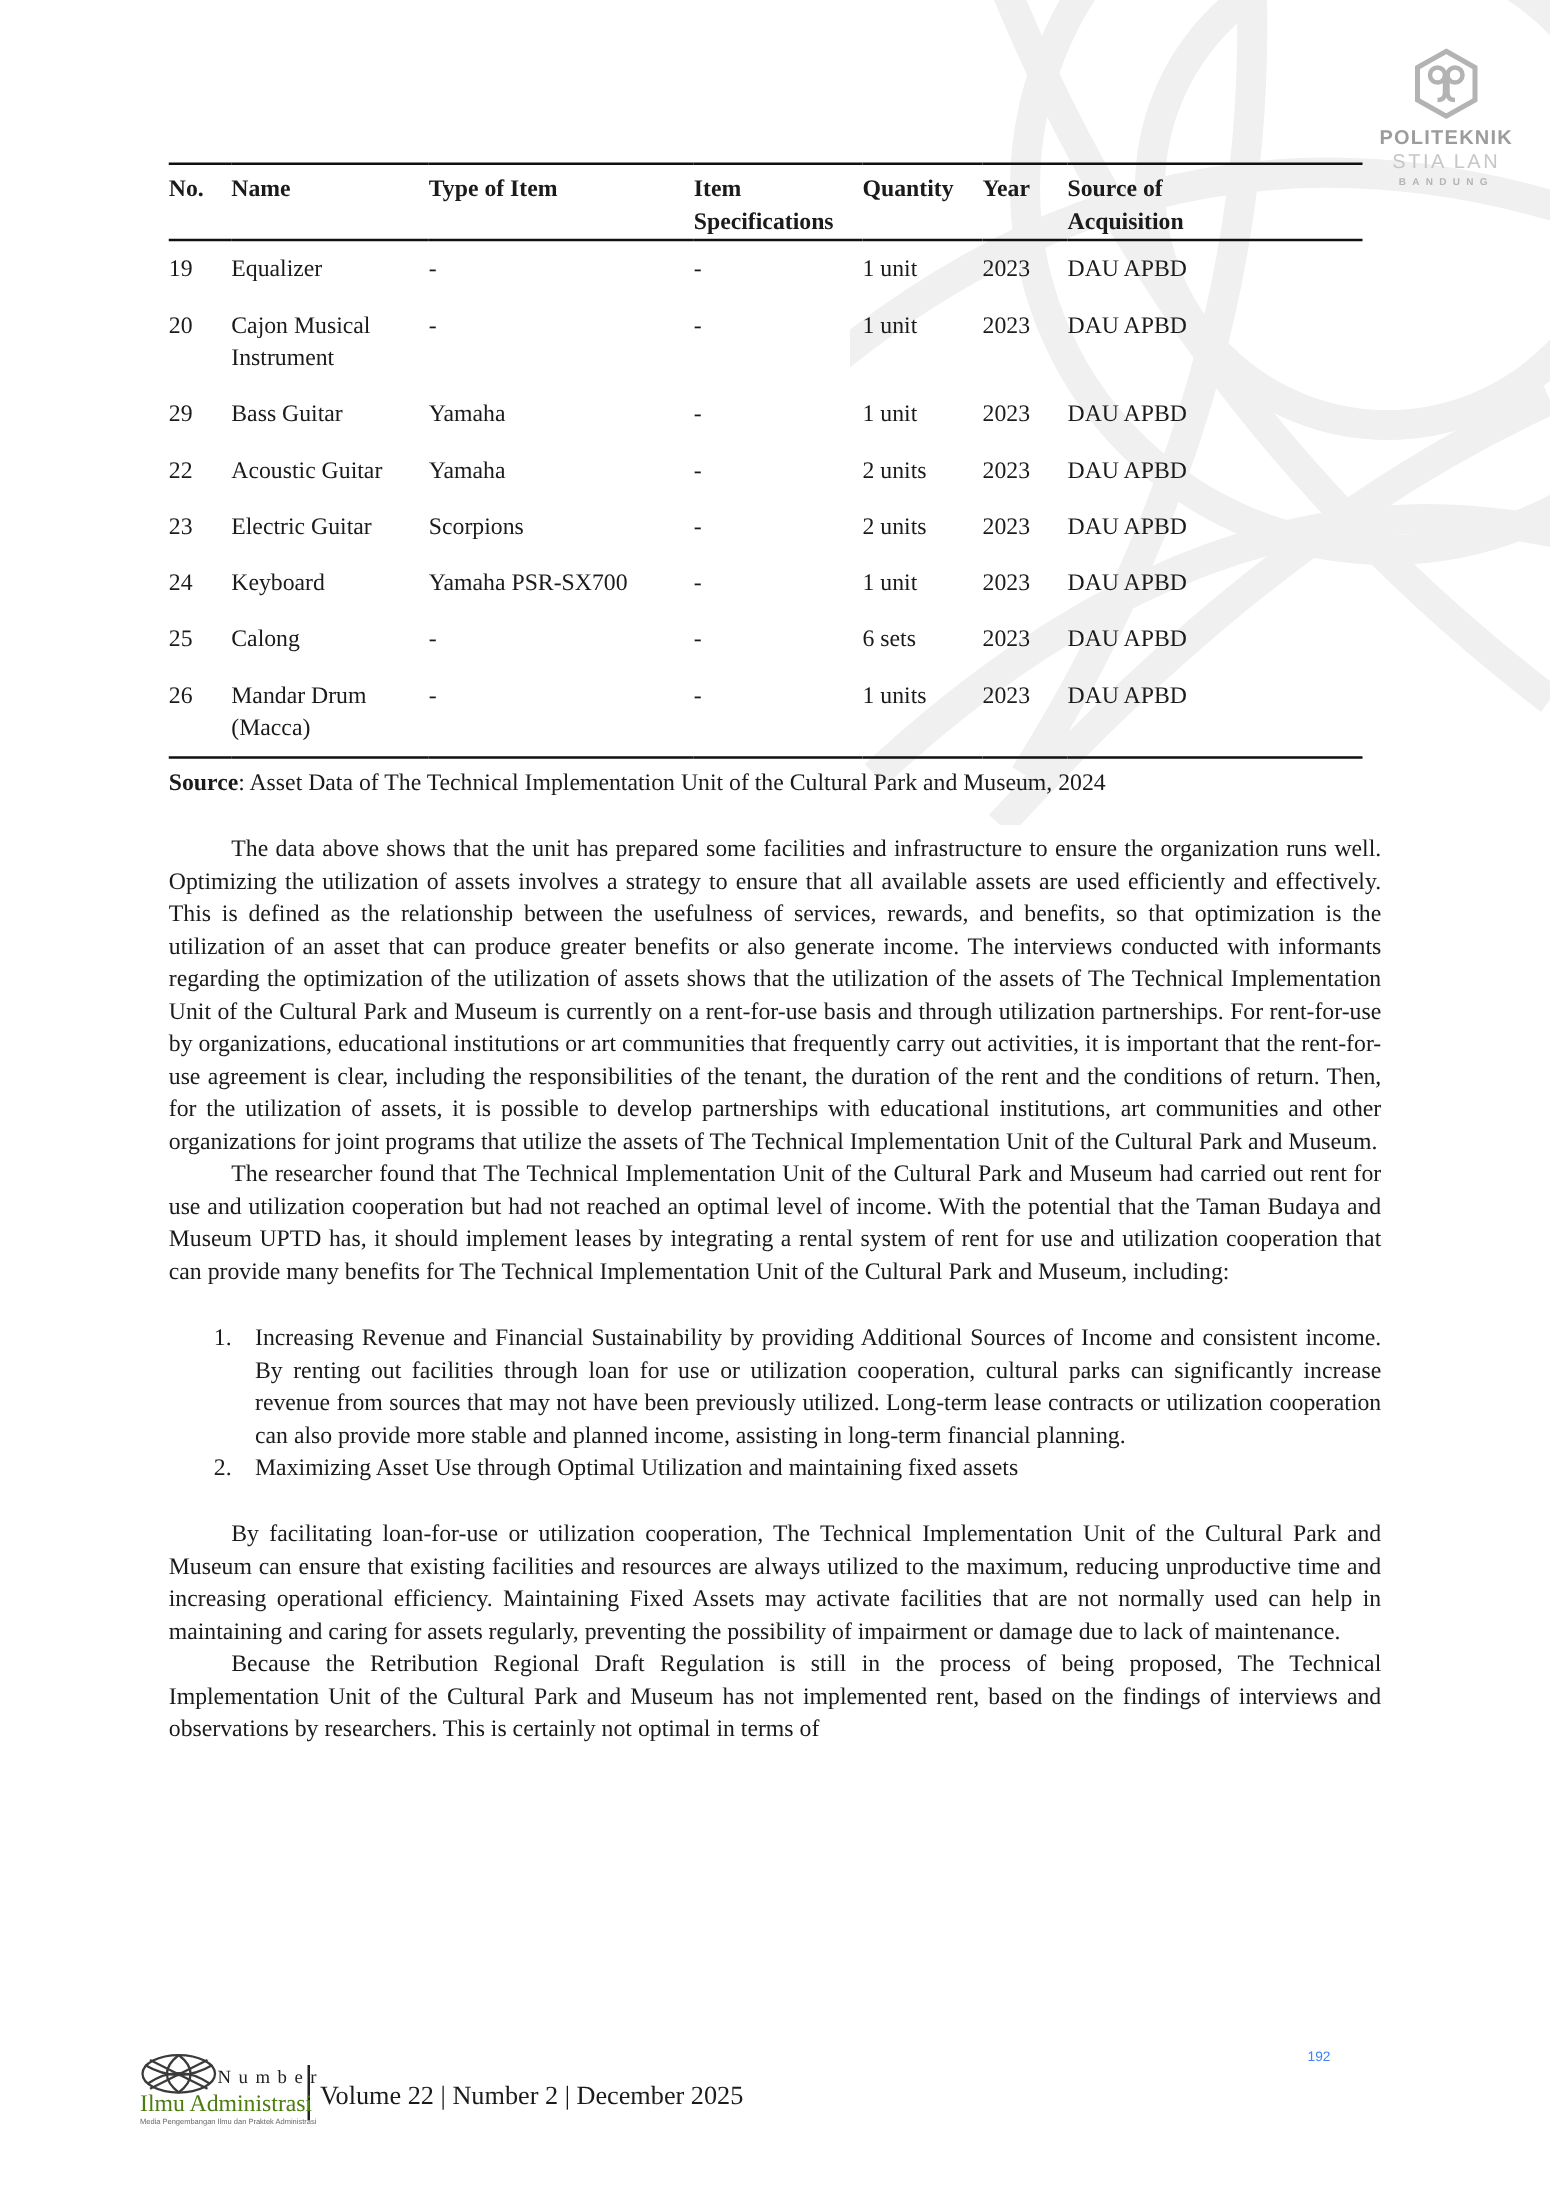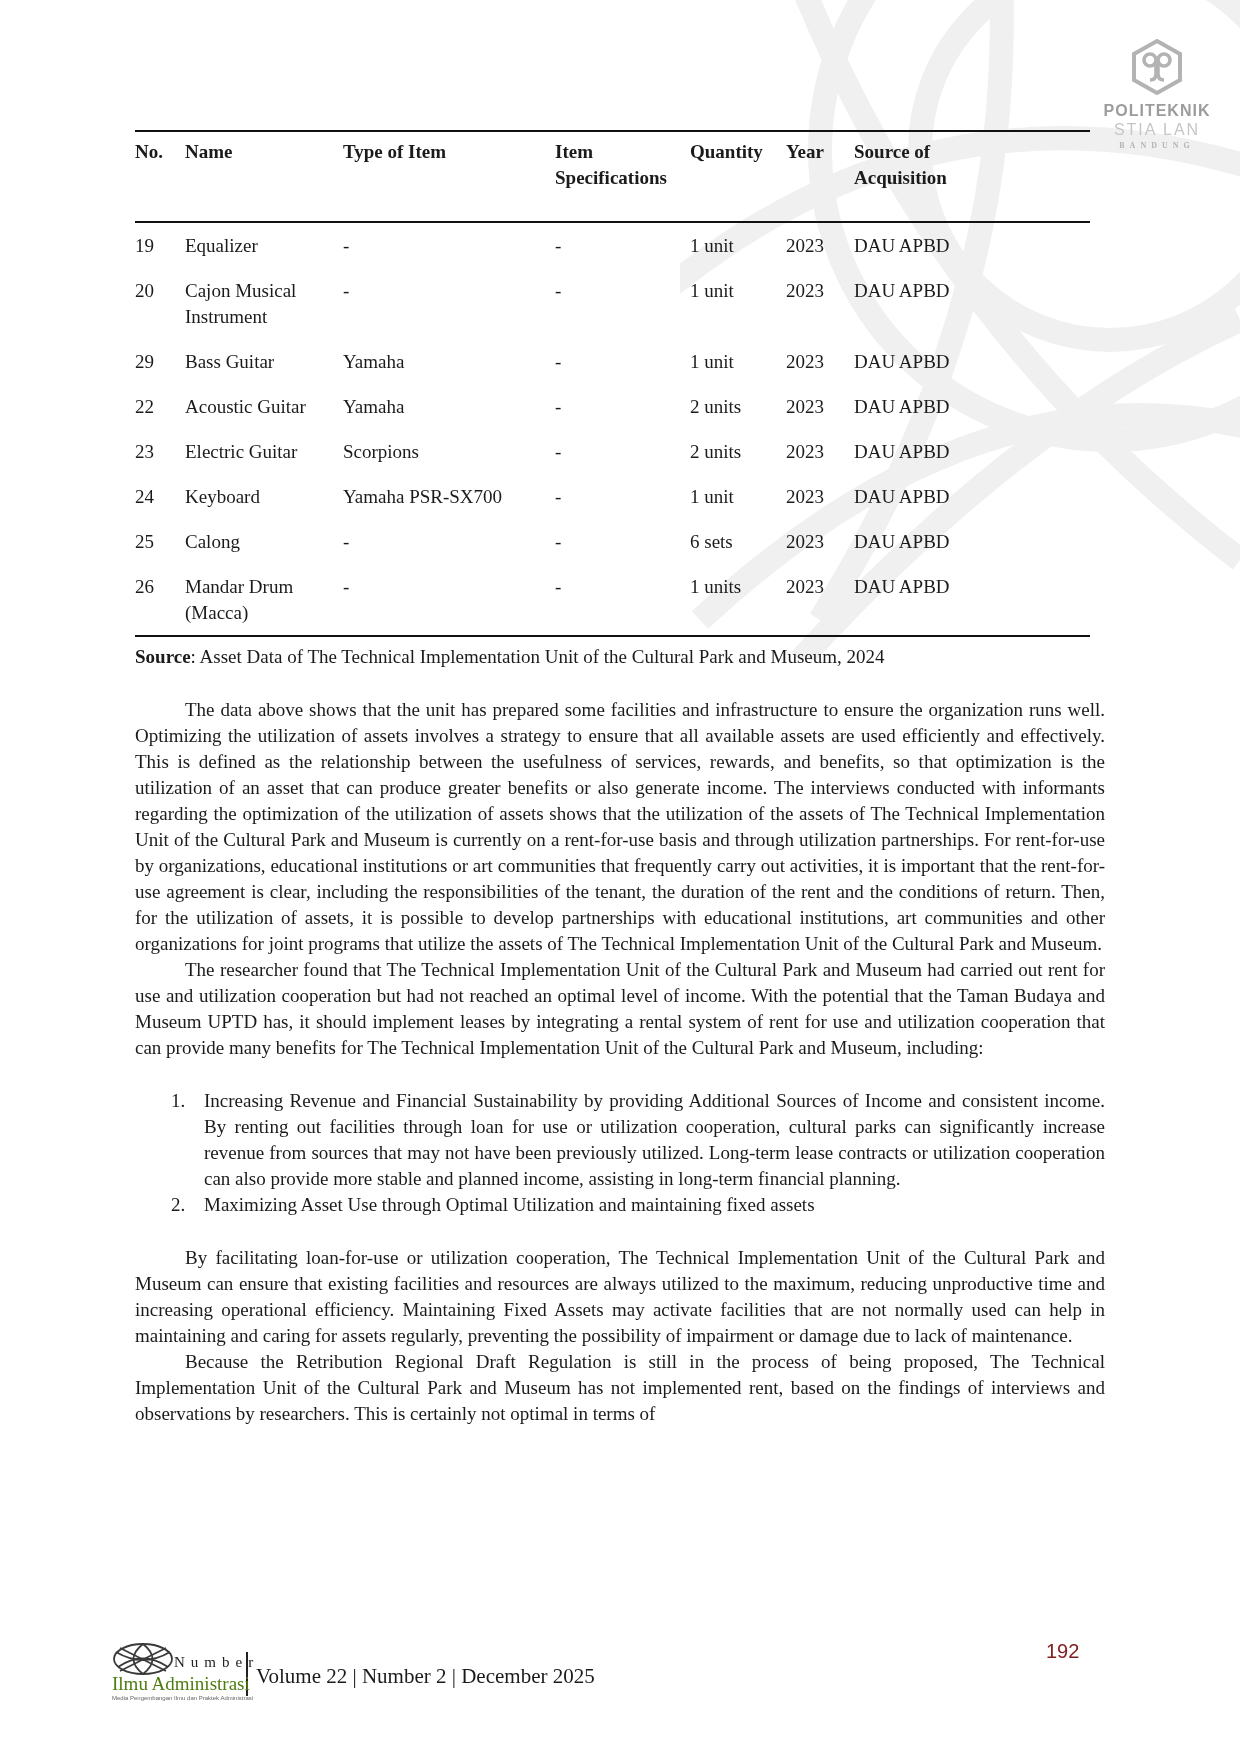--- a/index.html
+++ b/index.html
@@ -26,21 +26,21 @@
   .politeknik {
     position: absolute;
     top: 38px;
     left: 1098px;
     width: 118px;
     text-align: center;
   }
   .politeknik .hex { display: block; margin: 0 auto 6px auto; }
   .pol-line1 { font-family: "Liberation Sans", sans-serif; font-size: 16px; font-weight: 700; color: #9c9c9c; letter-spacing: 1px; }
   .pol-line2 { font-family: "Liberation Sans", sans-serif; font-size: 16px; font-weight: 400; color: #c6c6c6; letter-spacing: 2px; margin-top: 1px; }
-  .pol-line3 { font-family: Liberation Serif, serif; font-size: 8px; font-weight: 700; color: #b4b4b4; letter-spacing: 5px; margin-top: 2px; }
+  .pol-line3 { font-family: Liberation Sans, sans-serif; font-size: 8px; font-weight: 700; color: #b4b4b4; letter-spacing: 5px; margin-top: 2px; }
   
   .content {
     position: absolute;
     left: 135px;
     top: 130px;
     width: 970px;
     font-size: 19px;
     line-height: 26px;
   }
   
@@ -49,21 +49,21 @@
     border-collapse: collapse;
     border-top: 2px solid #111;
     border-bottom: 2px solid #111;
     font-size: 19px;
     line-height: 26px;
   }
   table.assets th {
     text-align: left;
     font-weight: 700;
     vertical-align: top;
-    padding: 7px 8px 30px 0;
+    padding: 7px 8px 0 0;
     border-bottom: 2px solid #111;
   }
   table.assets th .narrow { display: inline-block; max-width: 108px; }
   table.assets td {
     text-align: left;
     vertical-align: top;
     padding: 10px 8px 9px 0;
   }
   
   .source-line { margin-top: 7px; font-size: 19px; }
@@ -108,22 +108,22 @@
     margin: 10px 8px 0 0; flex: 0 0 2px;
   }
   .issue-info {
     font-size: 21px; color: #1b1b1b; margin-top: 22px; white-space: nowrap;
   }
   .page-number {
     position: absolute;
     left: 1046px;
     top: 1640px;
     font-family: "Liberation Sans", sans-serif;
-    font-size: 20px;
-    color: #7f1d1d;
+    font-size: 11px;
+    color: #3b82f6;
     text-align: right;
   }
 </style>
 </head>
 <body>
 
 <div class="page">
 
   <svg class="watermark" viewBox="0 0 560 660" aria-hidden="true">
     <g fill="none" stroke="#f0f0f0" stroke-width="24">

